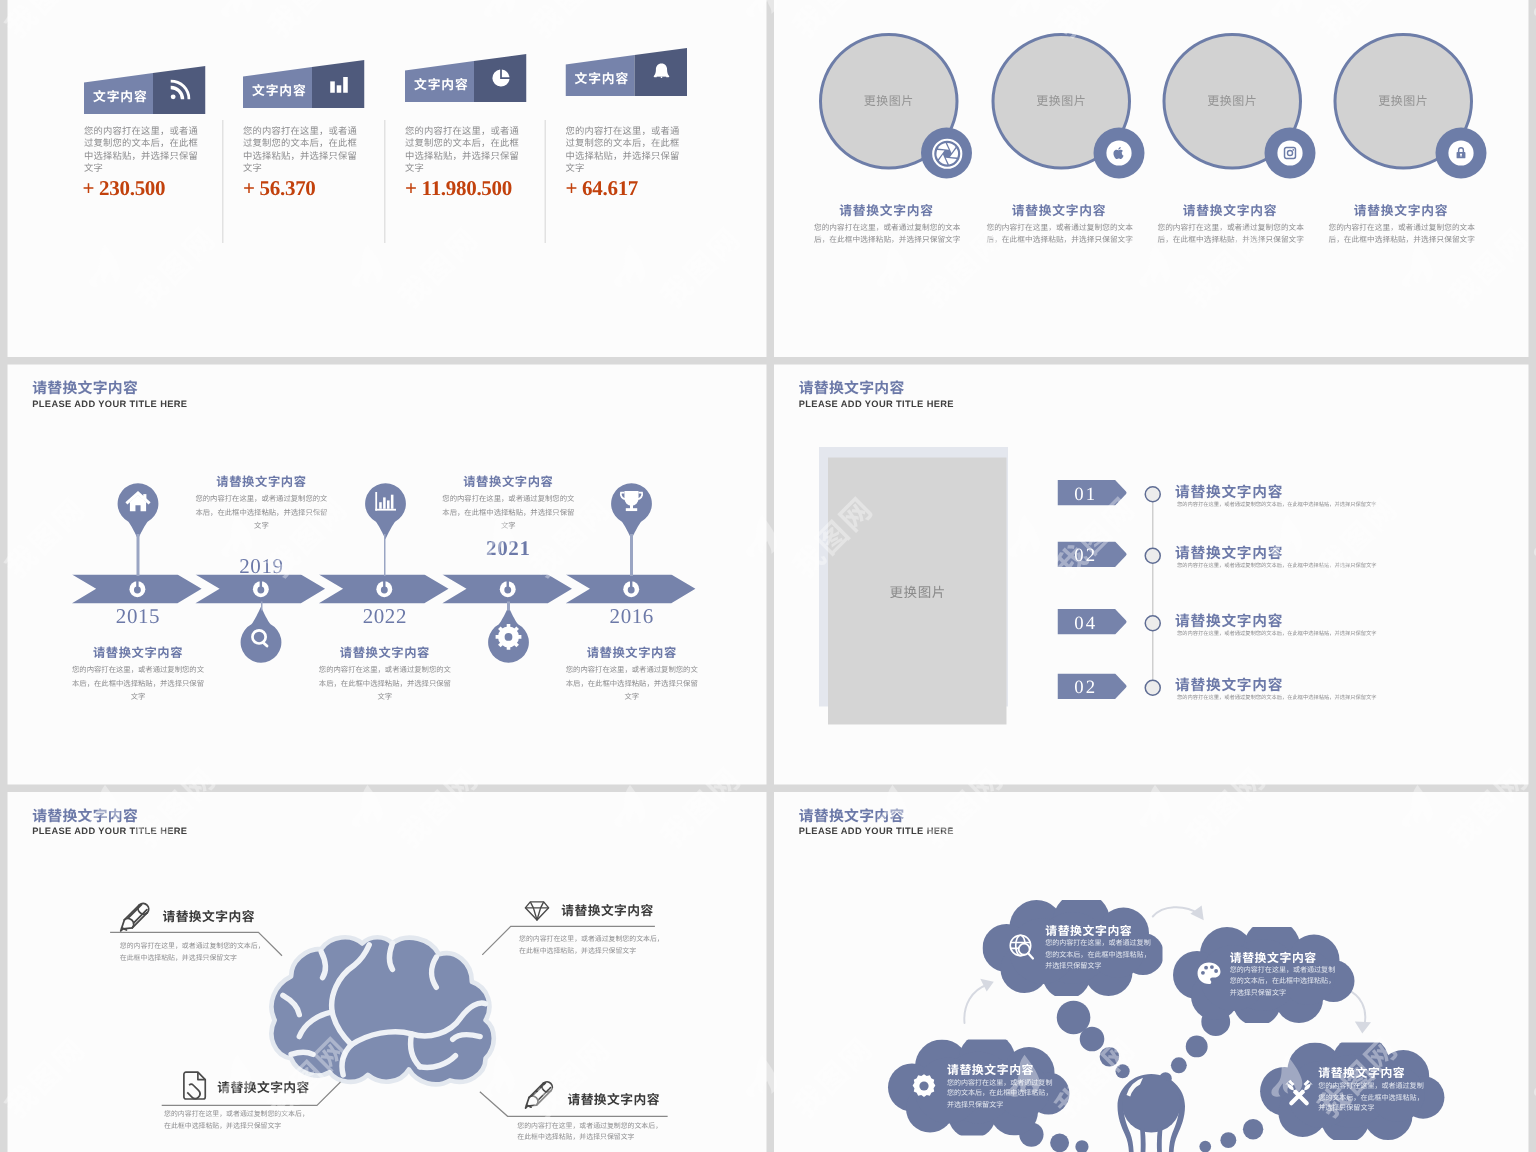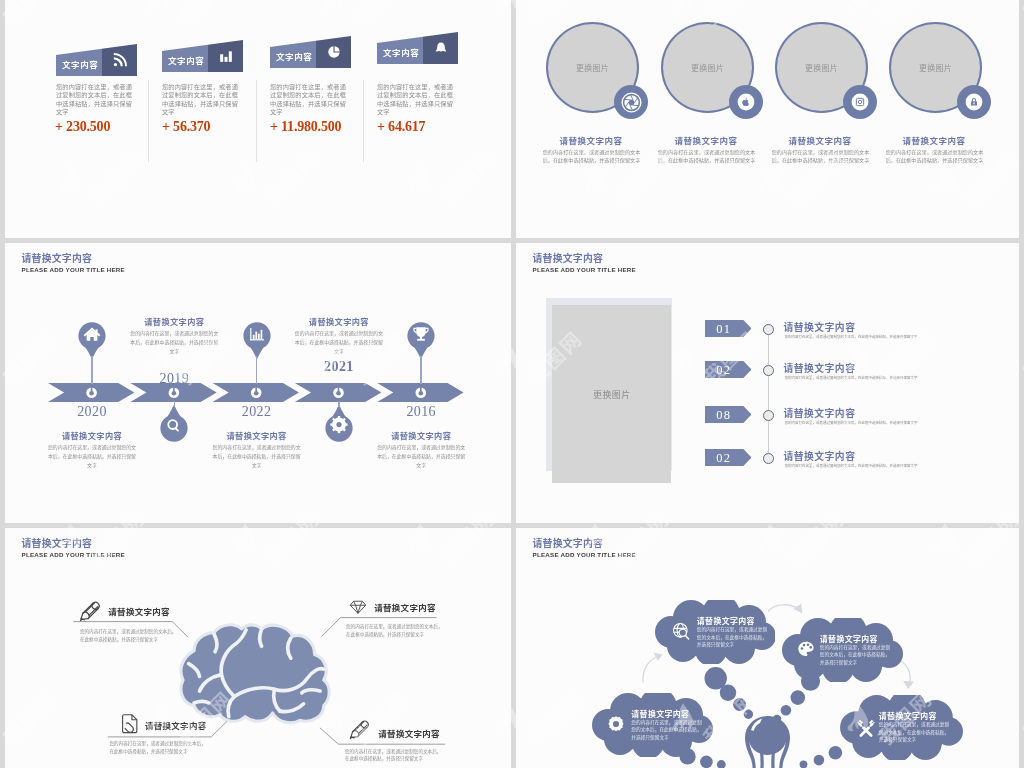--- a/index.html
+++ b/index.html
@@ -328,21 +328,21 @@
           <line x1="-8.6" y1="0" x2="8.6" y2="0"></line>
         <line x1="-6.1" y1="-6.1" x2="6.1" y2="6.1"></line>
           <line x1="-6.1" y1="6.1" x2="6.1" y2="-6.1"></line>
       </g>
       <g fill="#7683ab" transform="translate(14,20.6)">
           <circle r="2.6"></circle>
         </g>
     </svg>
     <div class="tlline" style="left:333.09999999999997px;top:158px;height:6px;"></div>
 
-    <div class="tlyear" style="left:47px;top:161px;width:80px;">2020</div>
+    <div class="tlyear" style="left:47px;top:161px;width:80px;">2015</div>
     <div class="tlyear" style="left:129.3px;top:128px;width:80px;">2019</div>
     <div class="tlyear" style="left:211.6px;top:161px;width:80px;">2022</div>
     <div class="tlyear" style="left:293.9px;top:116px;width:80px;font-weight:bold;">2021</div>
     <div class="tlyear" style="left:376.2px;top:161px;width:80px;">2016</div>
 
     <div class="tlblk" style="left:41px;top:186px;">
       <div class="tlt">请替换文字内容</div>
       <div class="tlb">您的内容打在这里，或者通过复制您的文本后，在此框中选择粘贴，并选择只保留文字</div>
     </div>
     <div class="tlblk" style="left:123.30000000000001px;top:72px;">
@@ -385,21 +385,21 @@
         <polygon points="0,0 38.4,0 46.5,8.5 38.4,17 0,17" fill="#7683ab"></polygon>
       </svg>
     <div class="s4tagnum" style="top:120.1px;">02</div>
     <div class="s4ring" style="top:121.6px;"></div>
     <div class="s4title" style="top:118.1px;">请替换文字内容</div>
     <div class="s4body" style="top:132.1px;">您的内容打在这里，或者通过复制您的文本后，在此框中选择粘贴，并选择只保留文字</div>
 
     <svg class="s4tag" style="top:163.4px;" width="46.5" height="17" viewBox="0 0 46.5 17">
         <polygon points="0,0 38.4,0 46.5,8.5 38.4,17 0,17" fill="#7683ab"></polygon>
       </svg>
-    <div class="s4tagnum" style="top:165.4px;">08</div>
+    <div class="s4tagnum" style="top:165.4px;">04</div>
     <div class="s4ring" style="top:166.9px;"></div>
     <div class="s4title" style="top:163.4px;">请替换文字内容</div>
     <div class="s4body" style="top:177.4px;">您的内容打在这里，或者通过复制您的文本后，在此框中选择粘贴，并选择只保留文字</div>
 
     <svg class="s4tag" style="top:206.0px;" width="46.5" height="17" viewBox="0 0 46.5 17">
         <polygon points="0,0 38.4,0 46.5,8.5 38.4,17 0,17" fill="#7683ab"></polygon>
       </svg>
     <div class="s4tagnum" style="top:208.0px;">02</div>
     <div class="s4ring" style="top:209.5px;"></div>
     <div class="s4title" style="top:206.0px;">请替换文字内容</div>

